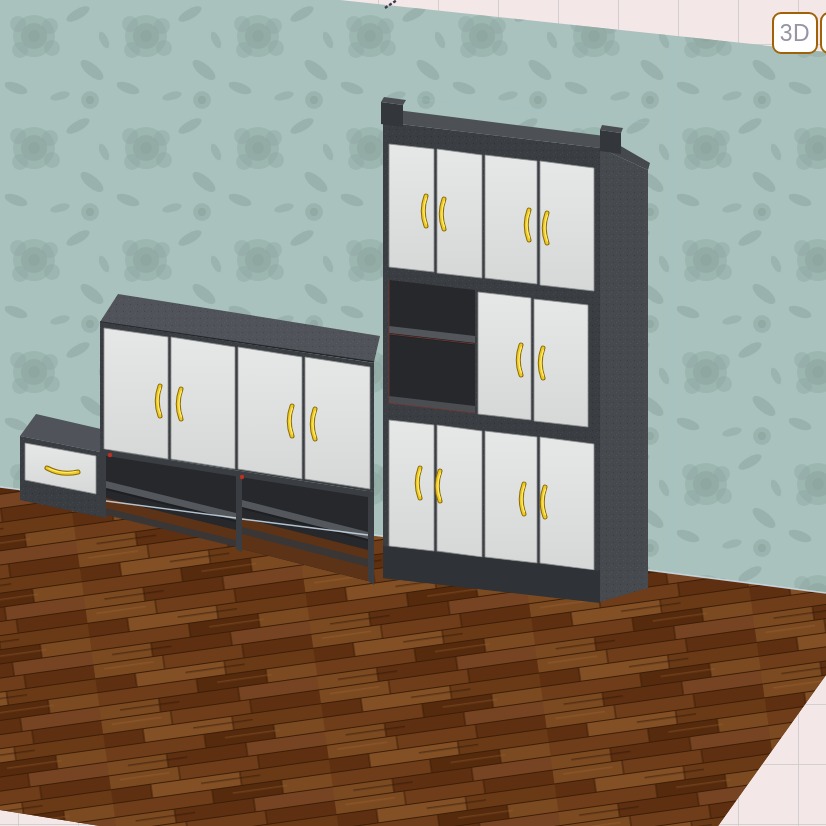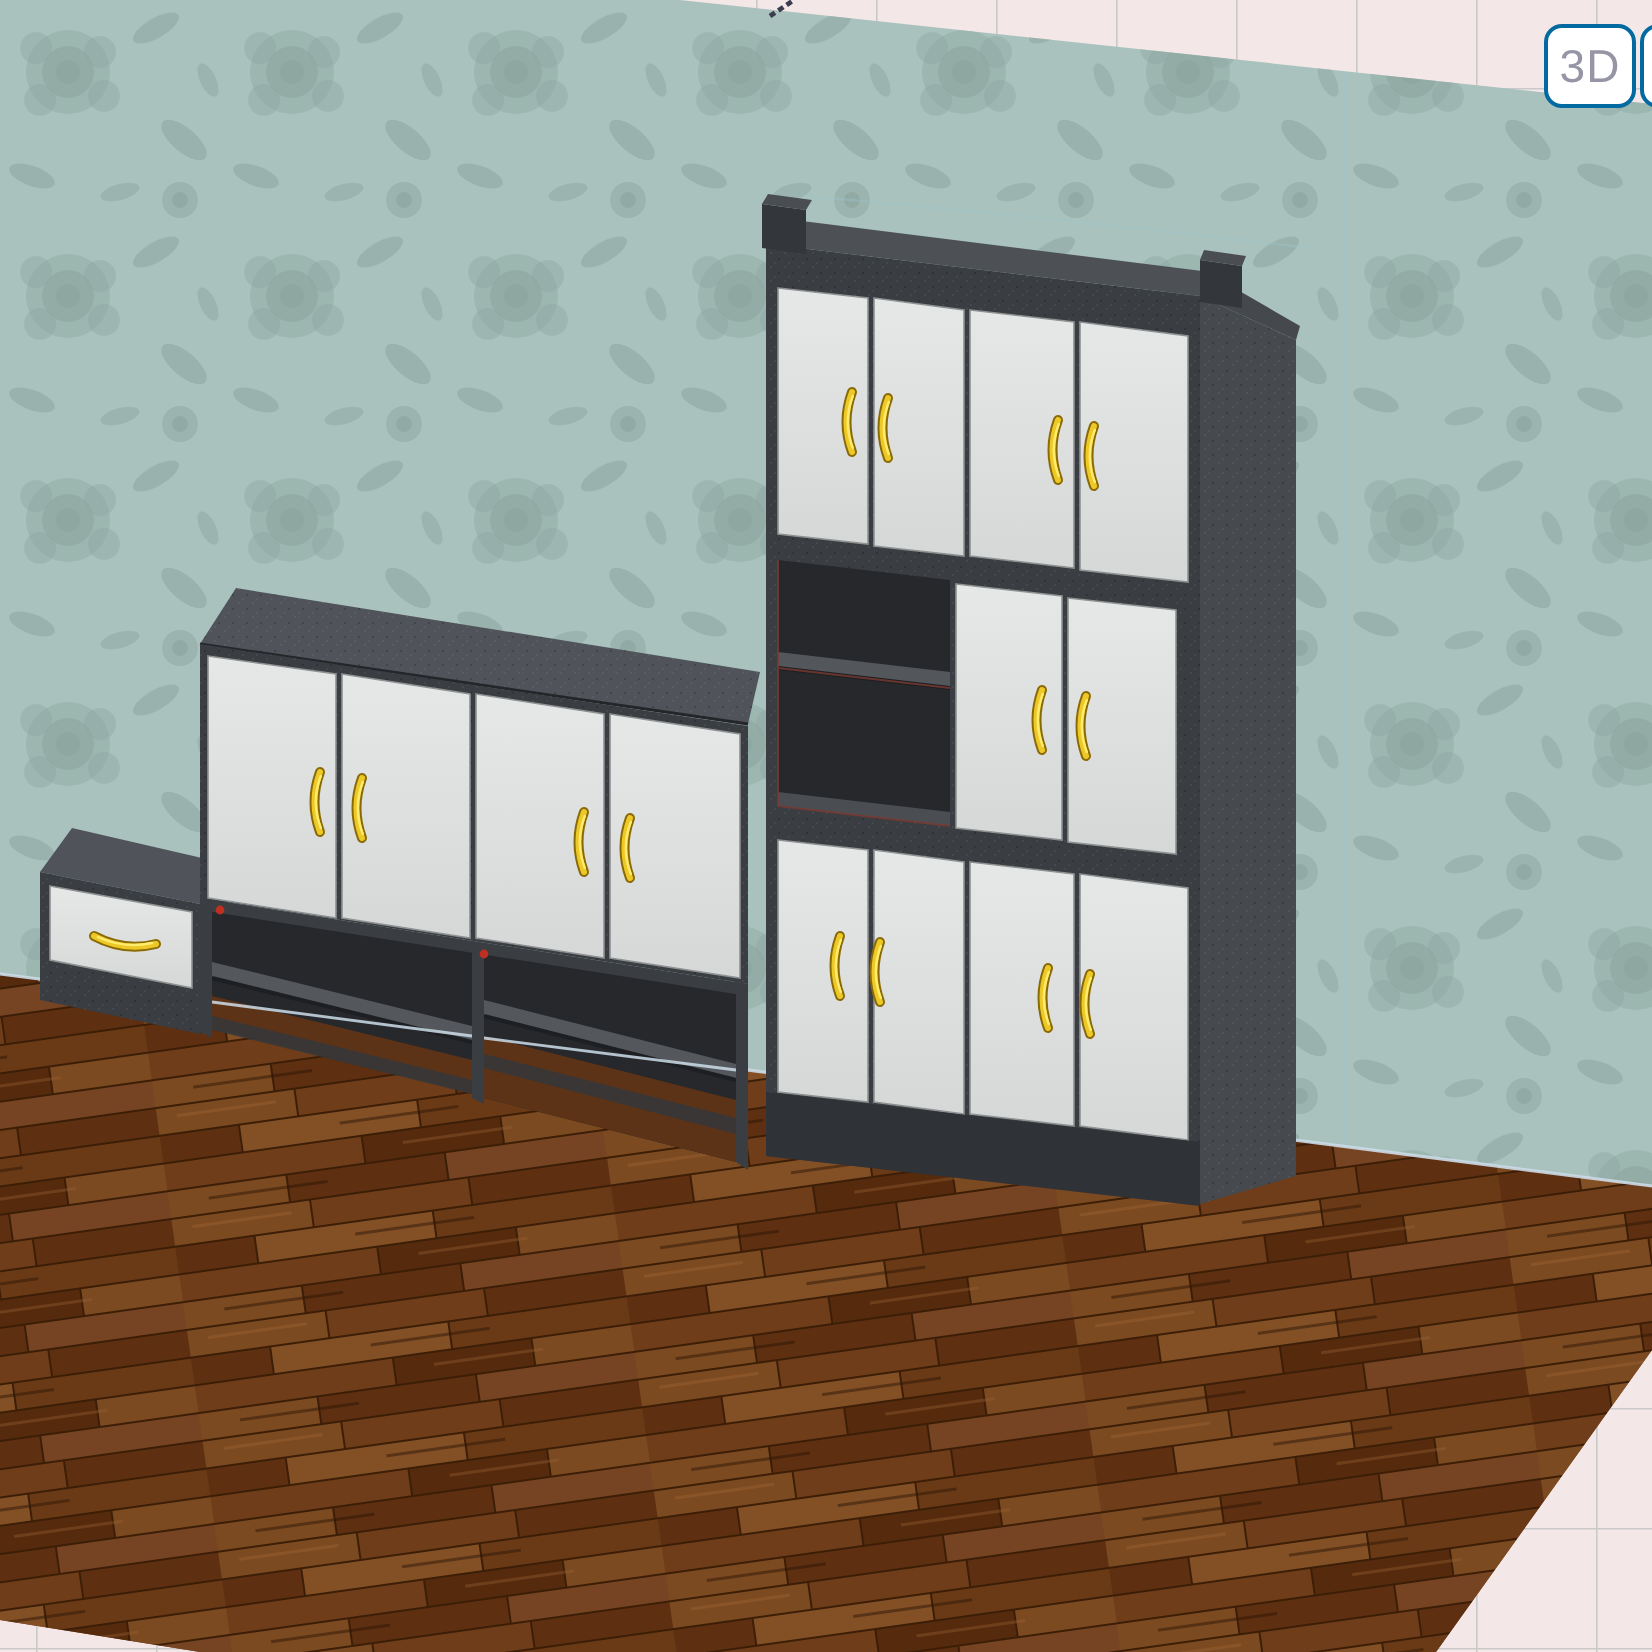--- a/index.html
+++ b/index.html
@@ -1,21 +1,21 @@
 <!DOCTYPE html>
 <html><head>
 <meta charset="utf-8">
 <style>
   html,body{margin:0;padding:0;background:#f3e7e7;}
   .canvas{position:relative;width:826px;height:826px;overflow:hidden;font-family:"Liberation Sans",sans-serif;}
   .scene{position:absolute;left:0;top:0;}
   .view-btn{
     position:absolute;box-sizing:border-box;
     width:46px;height:42px;background:#ffffff;
-    border:2px solid #0369a1;border-radius:9px;
+    border:2px solid #a16207;border-radius:9px;
     display:flex;align-items:center;justify-content:center;
     font-size:23px;color:#9595a5;letter-spacing:0.5px;
     cursor:pointer;user-select:none;
   }
   .btn-3d{left:772px;top:12px;}
   .btn-partial{left:820px;top:12px;width:40px;}
 </style>
 </head>
 <body>
 

